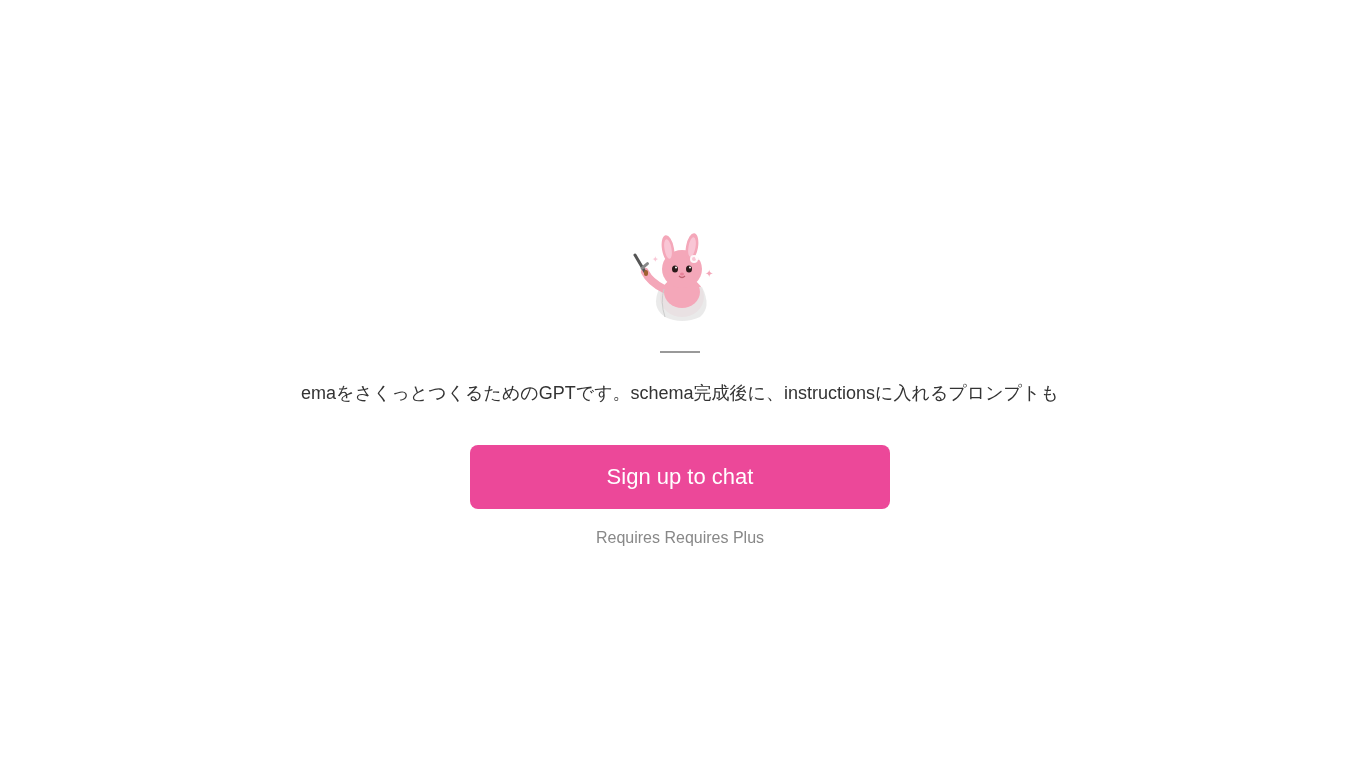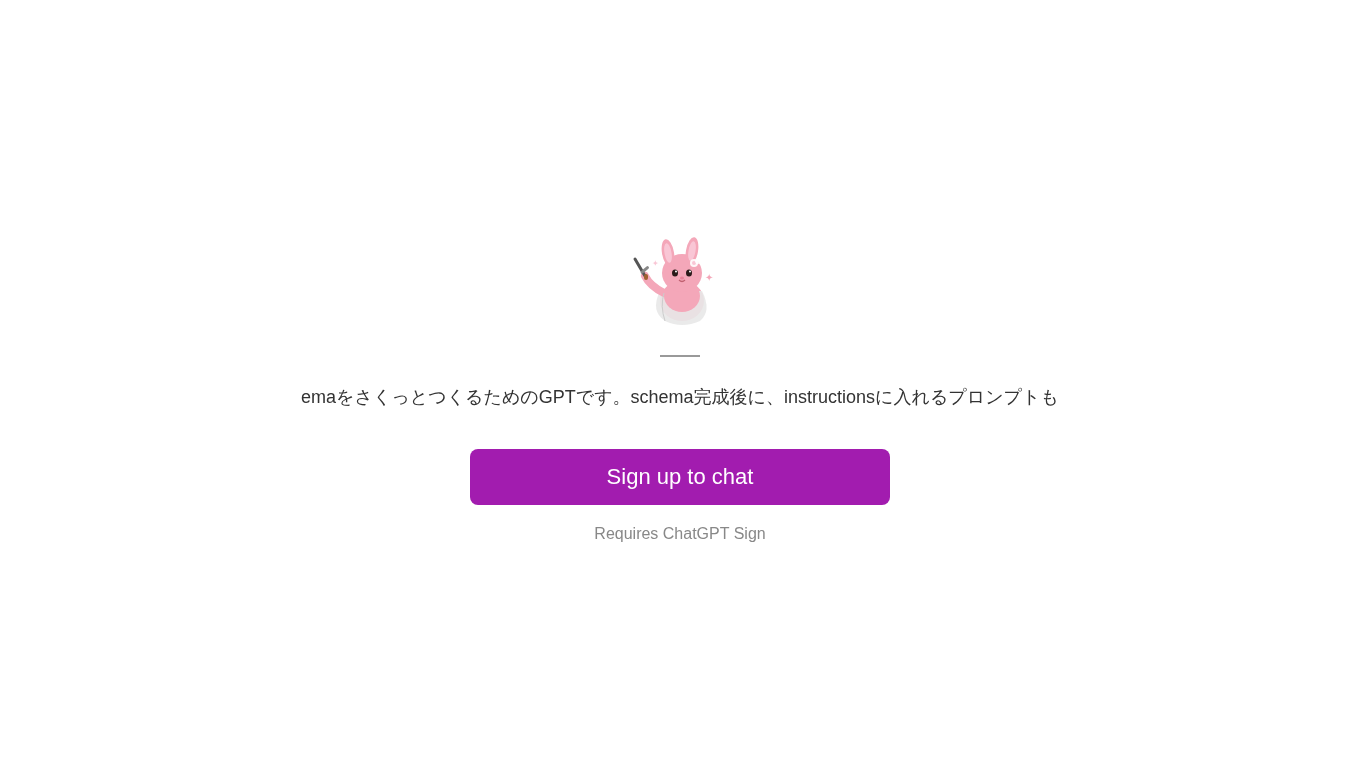--- a/index.html
+++ b/index.html
@@ -56,30 +56,30 @@
     .description {
       font-size: 18px;
       color: #333;
       margin-bottom: 40px;
       max-width: 900px;
       white-space: nowrap;
       overflow: hidden;
     }
 
     .signup-button {
-      background-color: #a21caf;
+      background-color: #ec4899;
       color: #ffffff;
       border: none;
       border-radius: 8px;
       padding: 20px 60px;
       font-size: 22px;
       font-weight: 400;
       cursor: pointer;
       width: 420px;
-      height: 56px;
+      height: 64px;
       display: flex;
       align-items: center;
       justify-content: center;
       margin-bottom: 20px;
       transition: background-color 0.2s;
     }
 
     .requires-text {
       font-size: 16px;
       color: #888;
@@ -136,15 +136,15 @@
     </svg>
   </div>
 
 
   <div class="divider"></div>
 
   <p class="description">emaをさくっとつくるためのGPTです。schema完成後に、instructionsに入れるプロンプトも</p>
 
   <button class="signup-button">Sign up to chat</button>
 
-  <p class="requires-text">Requires ChatGPT Sign</p>
+  <p class="requires-text">Requires Requires Plus</p>
 
 </div>
 
 </body></html>

